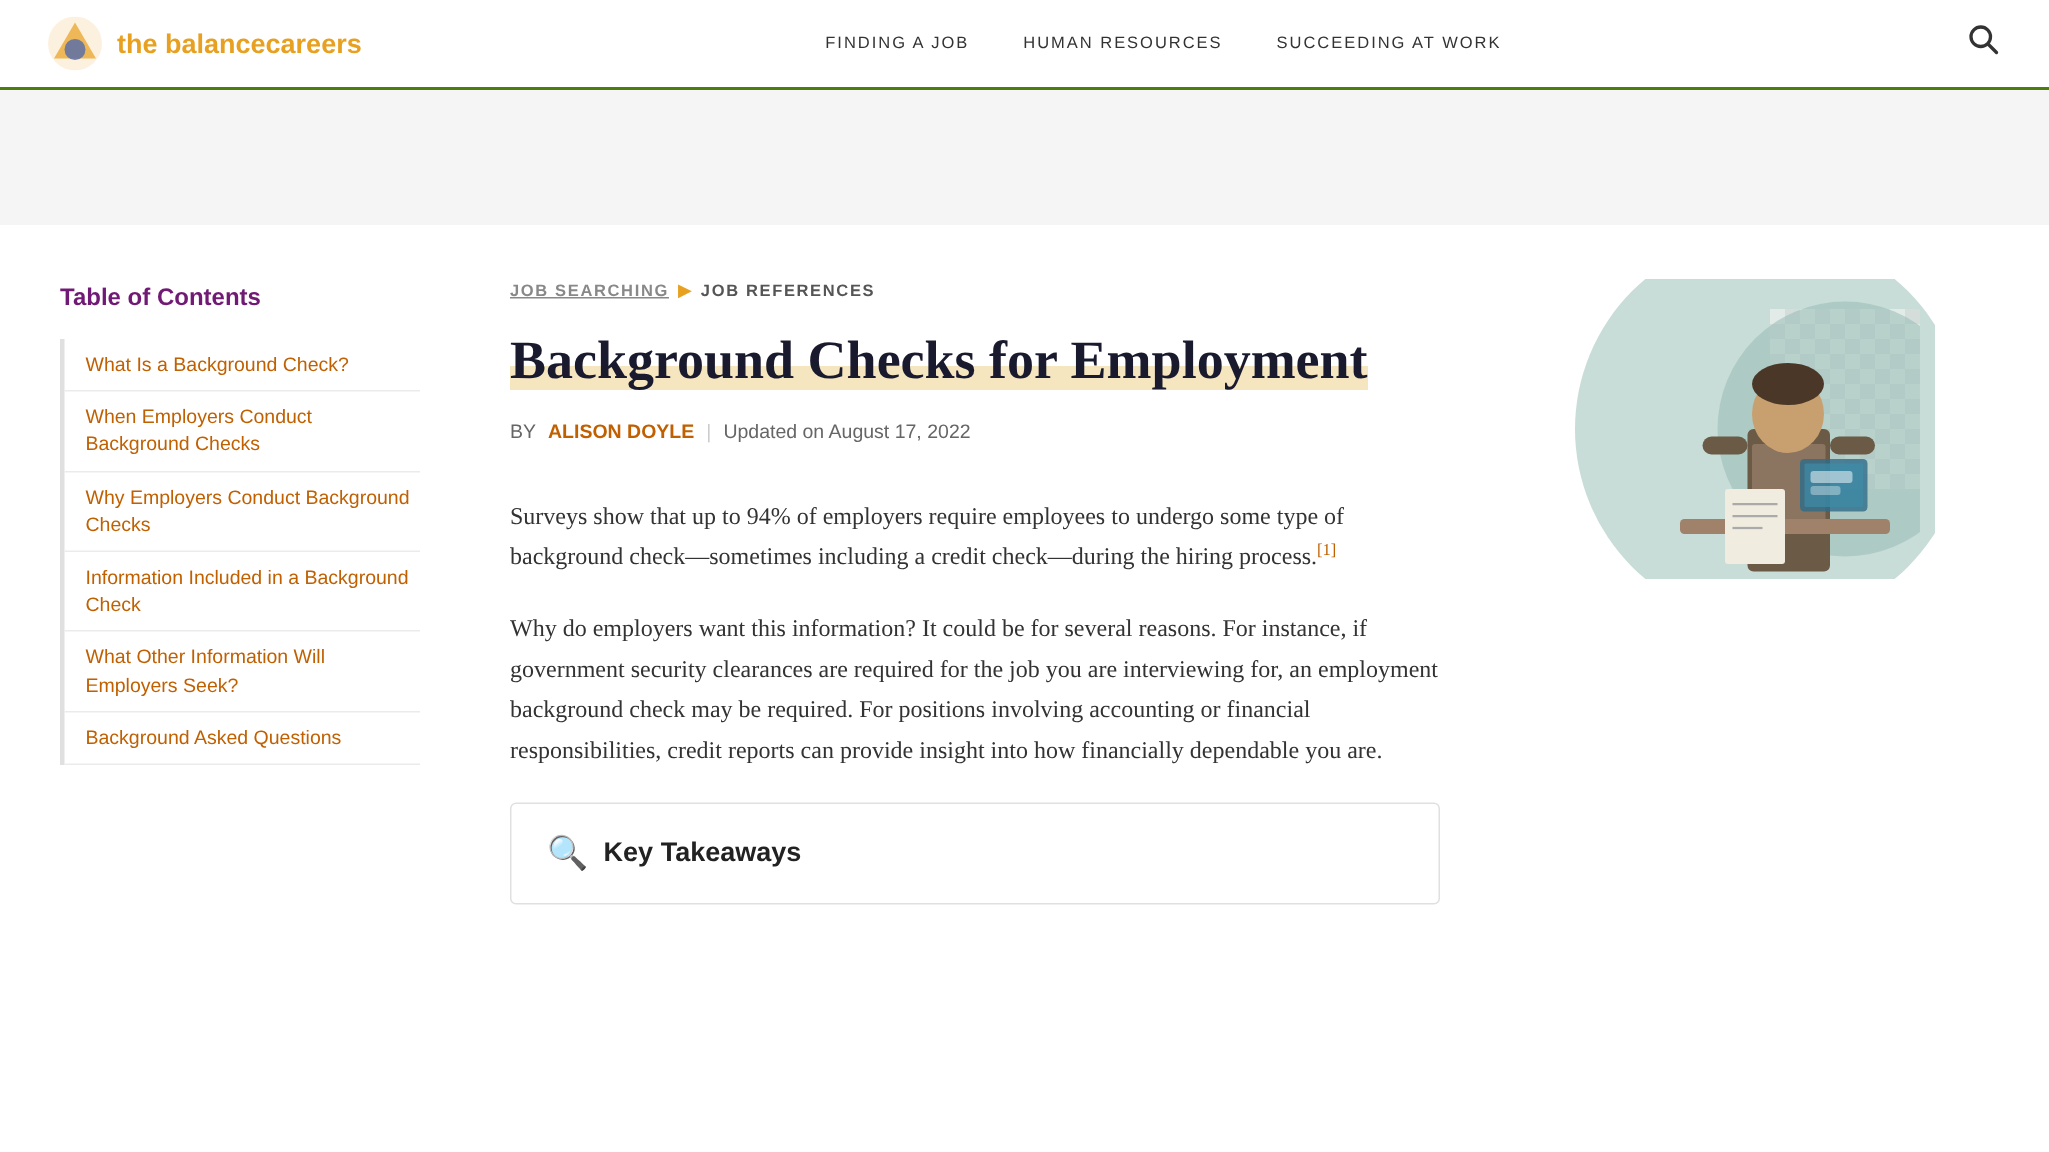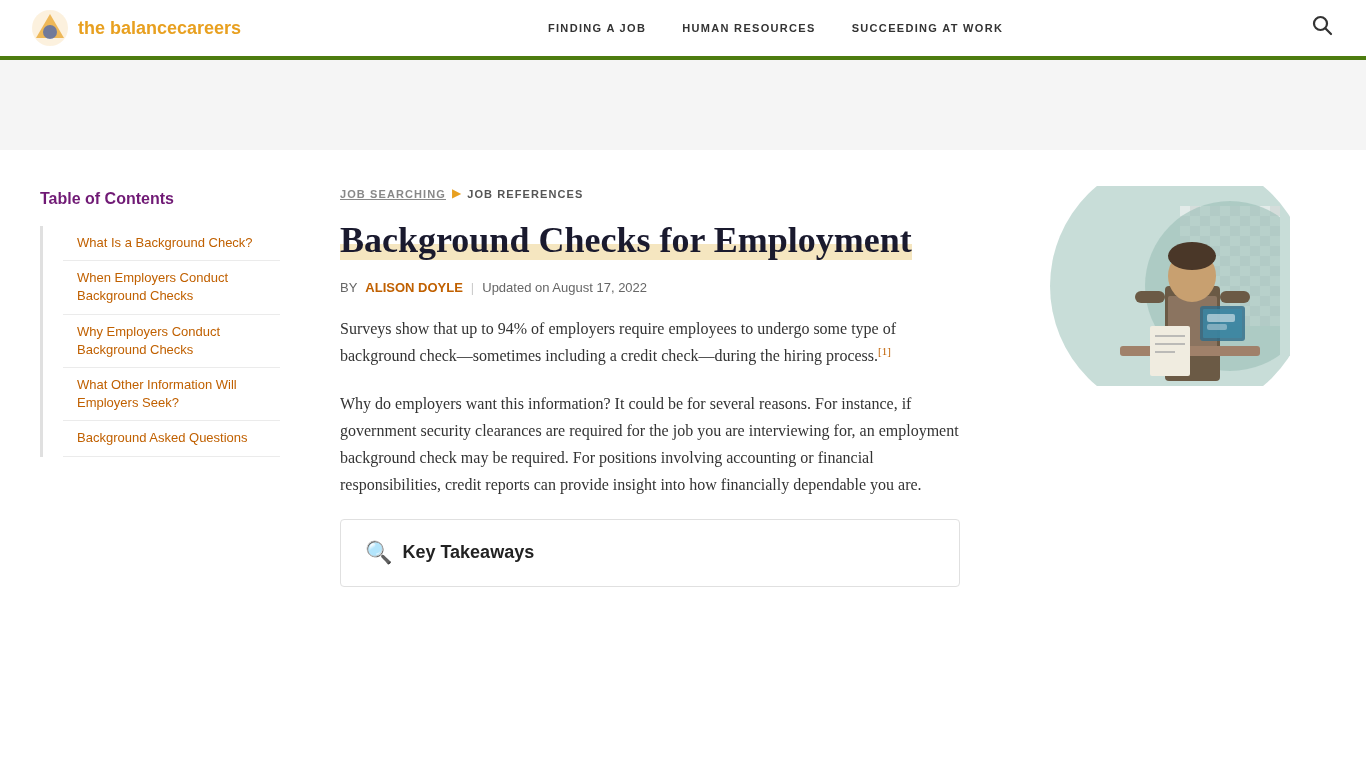--- a/index.html
+++ b/index.html
@@ -5,21 +5,21 @@
     * { margin: 0; padding: 0; box-sizing: border-box; }
     body { font-family: Georgia, 'Times New Roman', serif; background: #fff; color: #222; font-size: 16px; }
 
     
     .header {
       display: flex;
       align-items: center;
       justify-content: space-between;
       padding: 0 32px;
       height: 60px;
-      border-bottom: 4px solid #4d7c0f;
+      border-bottom: 2px solid #4d7c0f;
       background: #fff;
       position: relative;
     }
     .logo-area {
       display: flex;
       align-items: center;
       gap: 10px;
     }
     .logo-icon {
       width: 36px;
@@ -36,21 +36,21 @@
       font-weight: 600;
     }
     .nav {
       display: flex;
       align-items: center;
       gap: 36px;
     }
     .nav-item {
       font-family: Arial, sans-serif;
       font-size: 11px;
-      font-weight: 700;
+      font-weight: 400;
       letter-spacing: 0.12em;
       color: #333;
       text-transform: uppercase;
       cursor: pointer;
       text-decoration: none;
     }
     .search-icon-btn {
       cursor: pointer;
       color: #333;
       font-size: 22px;
@@ -89,21 +89,20 @@
       margin-bottom: 18px;
     }
     .toc-list {
       list-style: none;
       border-left: 3px solid #e0e0e0;
       padding-left: 0;
     }
     .toc-item {
       padding: 8px 0 8px 14px;
       border-bottom: 1px solid #ebebeb;
-      margin-left: 20px;
     }
     .toc-item a {
       font-family: Arial, sans-serif;
       font-size: 13px;
       color: #c06000;
       text-decoration: none;
       line-height: 1.4;
       display: block;
     }
 
@@ -149,21 +148,21 @@
     }
     .title-wrapper {
       margin-bottom: 18px;
     }
 
     
     .author-line {
       font-family: Arial, sans-serif;
       font-size: 13px;
       color: #666;
-      margin-bottom: 20px;
+      margin-bottom: 36px;
       display: flex;
       align-items: center;
       gap: 8px;
       text-align: right;
     }
     .author-name {
       font-weight: 700;
       color: #c06000;
       text-decoration: none;
     }
@@ -279,20 +278,23 @@
       <li class="toc-item">
         <a href="#">What Is a Background Check?</a>
       </li>
       <li class="toc-item">
         <a href="#">When Employers Conduct Background Checks</a>
       </li>
       <li class="toc-item">
         <a href="#">Why Employers Conduct Background Checks</a>
       </li>
       <li class="toc-item">
+        <a href="#">Information Included in a Background Check</a>
+      </li>
+      <li class="toc-item">
         <a href="#">What Other Information Will Employers Seek?</a>
       </li>
       <li class="toc-item">
         <a href="#">Background Asked Questions</a>
       </li>
     </ul>
   </aside>
 
   <main class="main-content">
 

